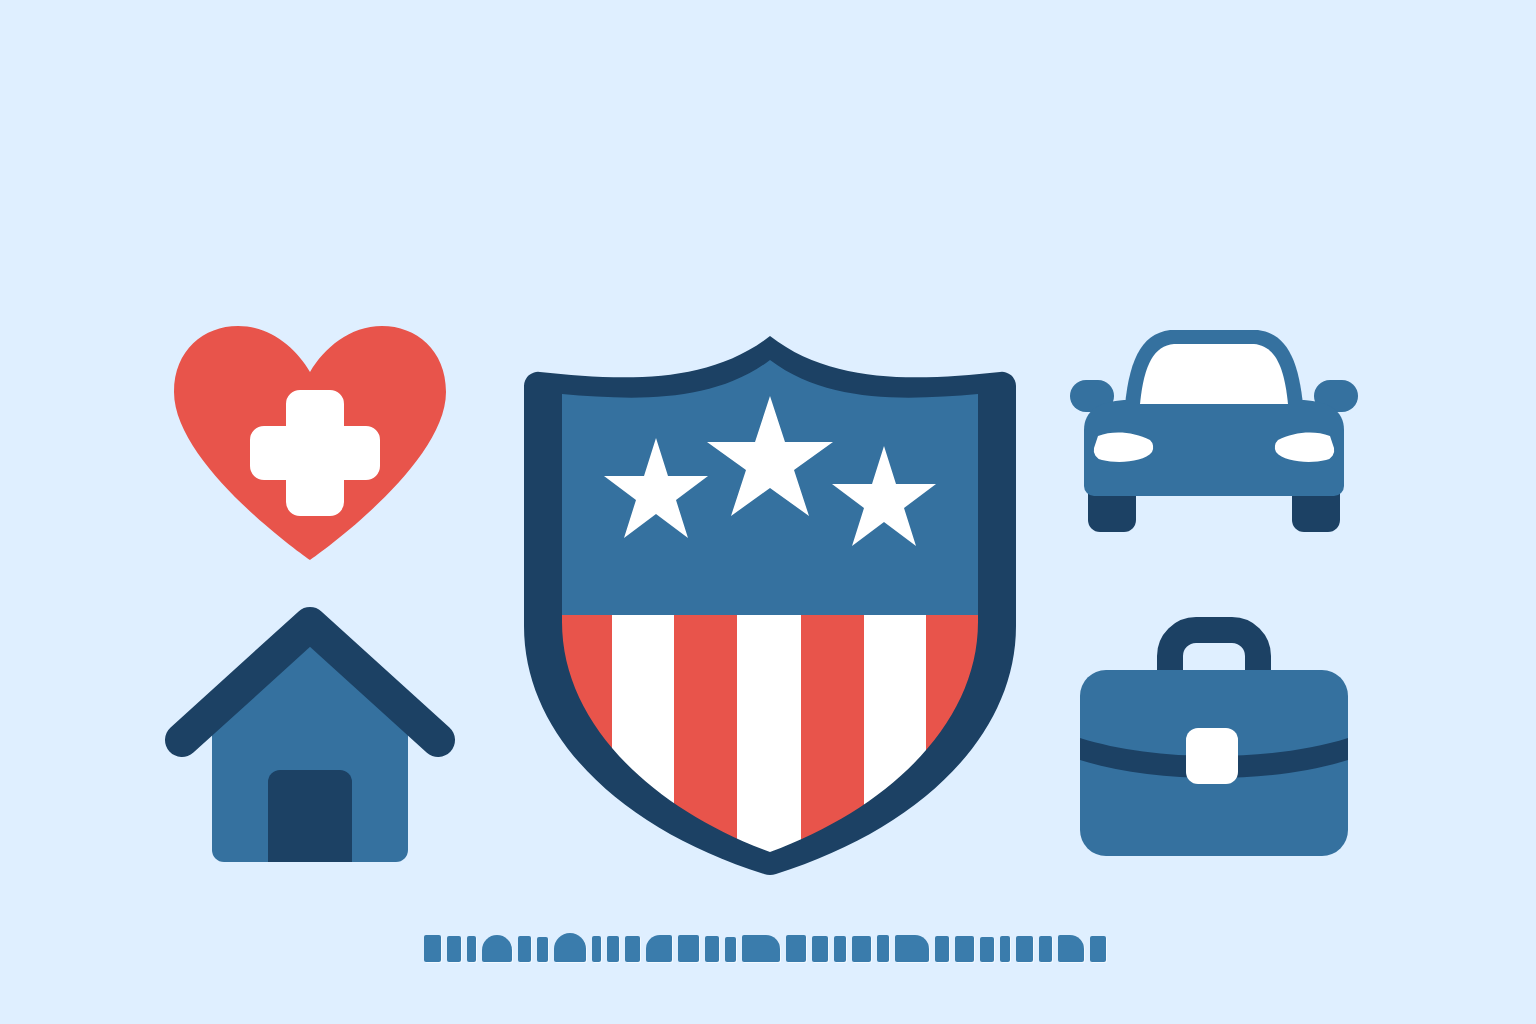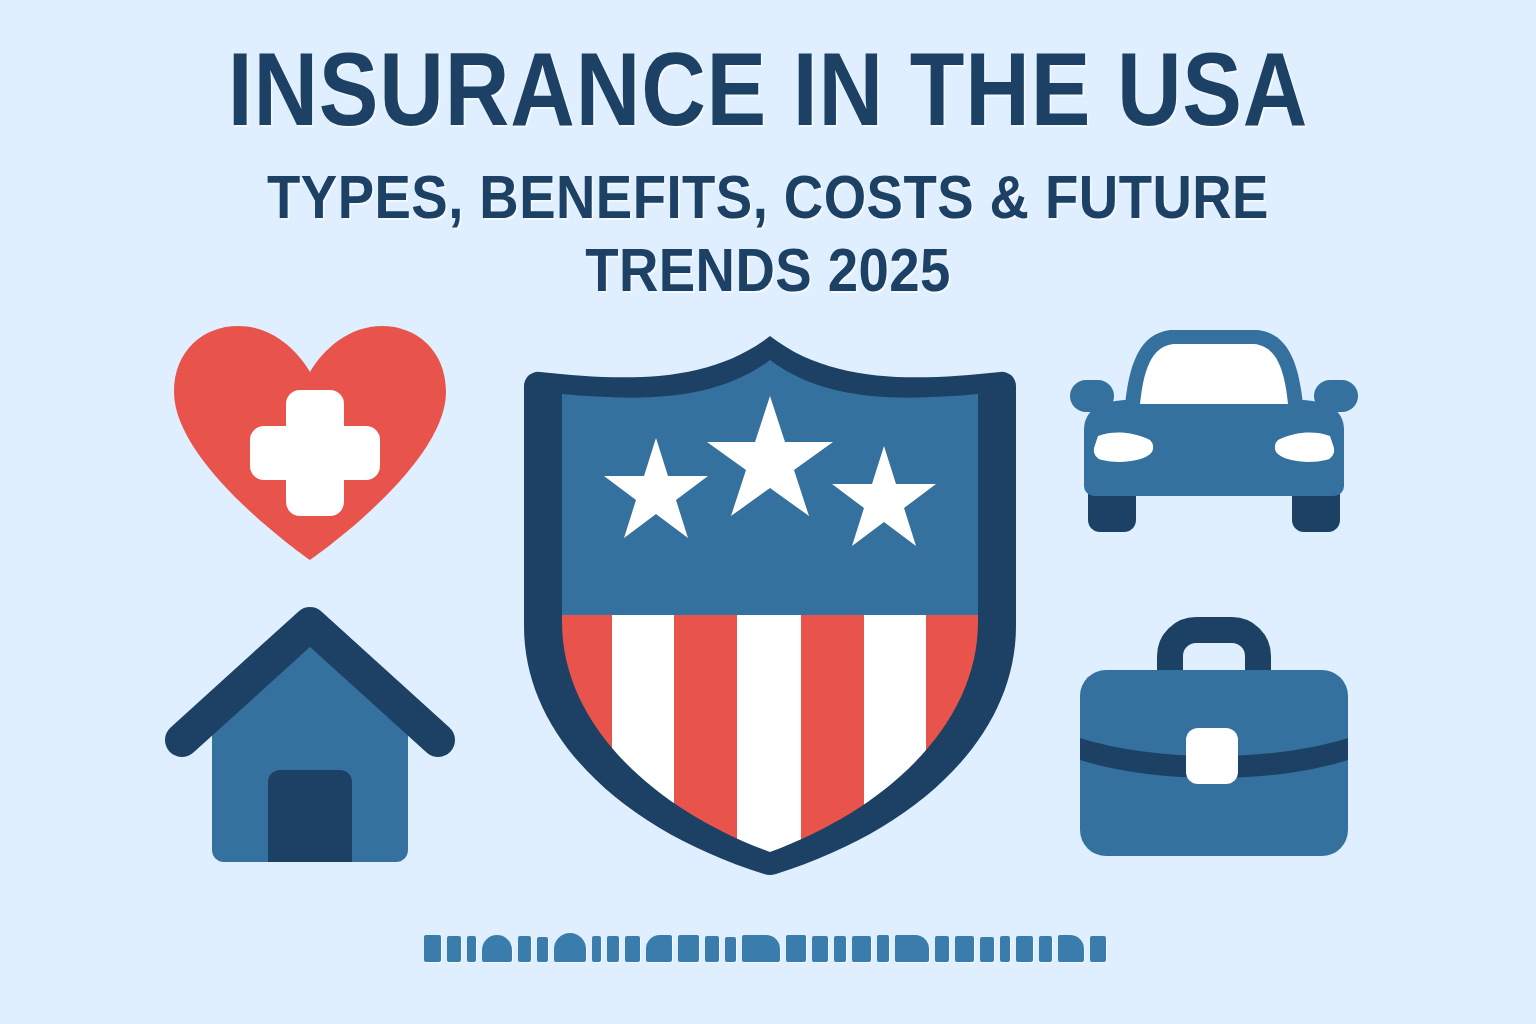--- a/index.html
+++ b/index.html
@@ -85,27 +85,20 @@
     background: #3a7cac;
     box-shadow: 1px 1px 0 rgba(255,255,255,0.6);
     flex: none;
   }
 </style>
 </head>
 <body>
 
 <div id="poster">
 
-  <div class="title-block">
-    <div class="main-title">INSURANCE IN THE USA</div>
-    <div class="sub-title">
-      <span class="l1">TYPES, BENEFITS, COSTS &amp; FUTURE</span>
-      <span class="l2">TRENDS 2025</span>
-    </div>
-  </div>
 
   <div class="icon" id="heart-icon">
     <svg viewBox="0 0 284 240" width="284" height="240" aria-hidden="true">
       <g>
         <path d="M142 238
                  C 142 238, 6 144, 6 70
                  C 6 28, 36 4, 70 4
                  C 102 4, 128 26, 142 50
                  C 156 26, 182 4, 214 4
                  C 248 4, 278 28, 278 70

